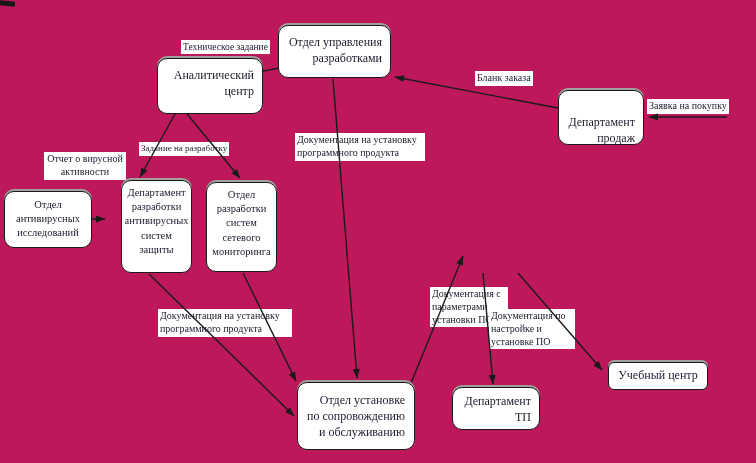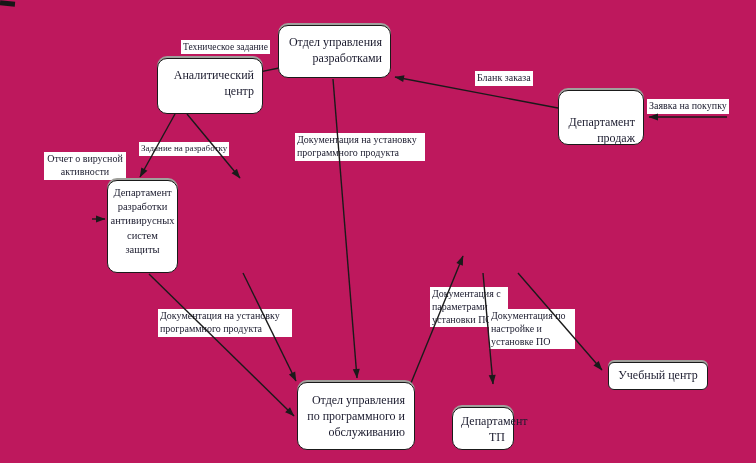--- a/index.html
+++ b/index.html
@@ -93,36 +93,42 @@
   </svg>
 
   <div class="node" style="left:278px;top:25px;width:113px;height:53px;">
     <span>Отдел управления разработками</span>
   </div>
 
   <div class="node" style="left:131px;top:58px;width:106px;height:56px;margin-left:26px;">
     <span>Аналитический центр</span>
   </div>
 
+  <div class="node center" style="left:4px;top:191px;width:88px;height:57px;font-size:10.5px;padding:6px 2px;">
+    <span>Отдел антивирусных исследований</span>
+  </div>
 
-  <div class="node center" style="left:107px;top:180px;width:71px;height:93px;font-size:10.5px;padding:5px 2px;">
+  <div class="node center" style="left:121px;top:180px;width:71px;height:93px;font-size:10.5px;padding:5px 2px;">
     <span>Департамент разработки антивирусных систем защиты</span>
   </div>
 
+  <div class="node center" style="left:206px;top:182px;width:71px;height:90px;font-size:10.5px;padding:5px 2px;">
+    <span>Отдел разработки систем сетевого мониторинга</span>
+  </div>
 
   <div class="node" style="left:558px;top:90px;width:86px;height:55px;padding:23px 8px;">
     <span>Департамент продаж</span>
   </div>
 
 
   <div class="node" style="left:297px;top:382px;width:118px;height:68px;padding:9px;">
-    <span>Отдел управления по программного и обслуживанию</span>
+    <span>Отдел установке по сопровождению и обслуживанию</span>
   </div>
 
-  <div class="node" style="left:452px;top:407px;width:62px;height:43px;padding:5px 8px;">
+  <div class="node" style="left:452px;top:387px;width:88px;height:43px;padding:5px 8px;">
     <span>Департамент ТП</span>
   </div>
 
   <div class="node center" style="left:608px;top:362px;width:100px;height:28px;padding:4px 2px;border-radius:6px;">
     <span>Учебный центр</span>
   </div>
 
 </div>
 
 </body></html>

